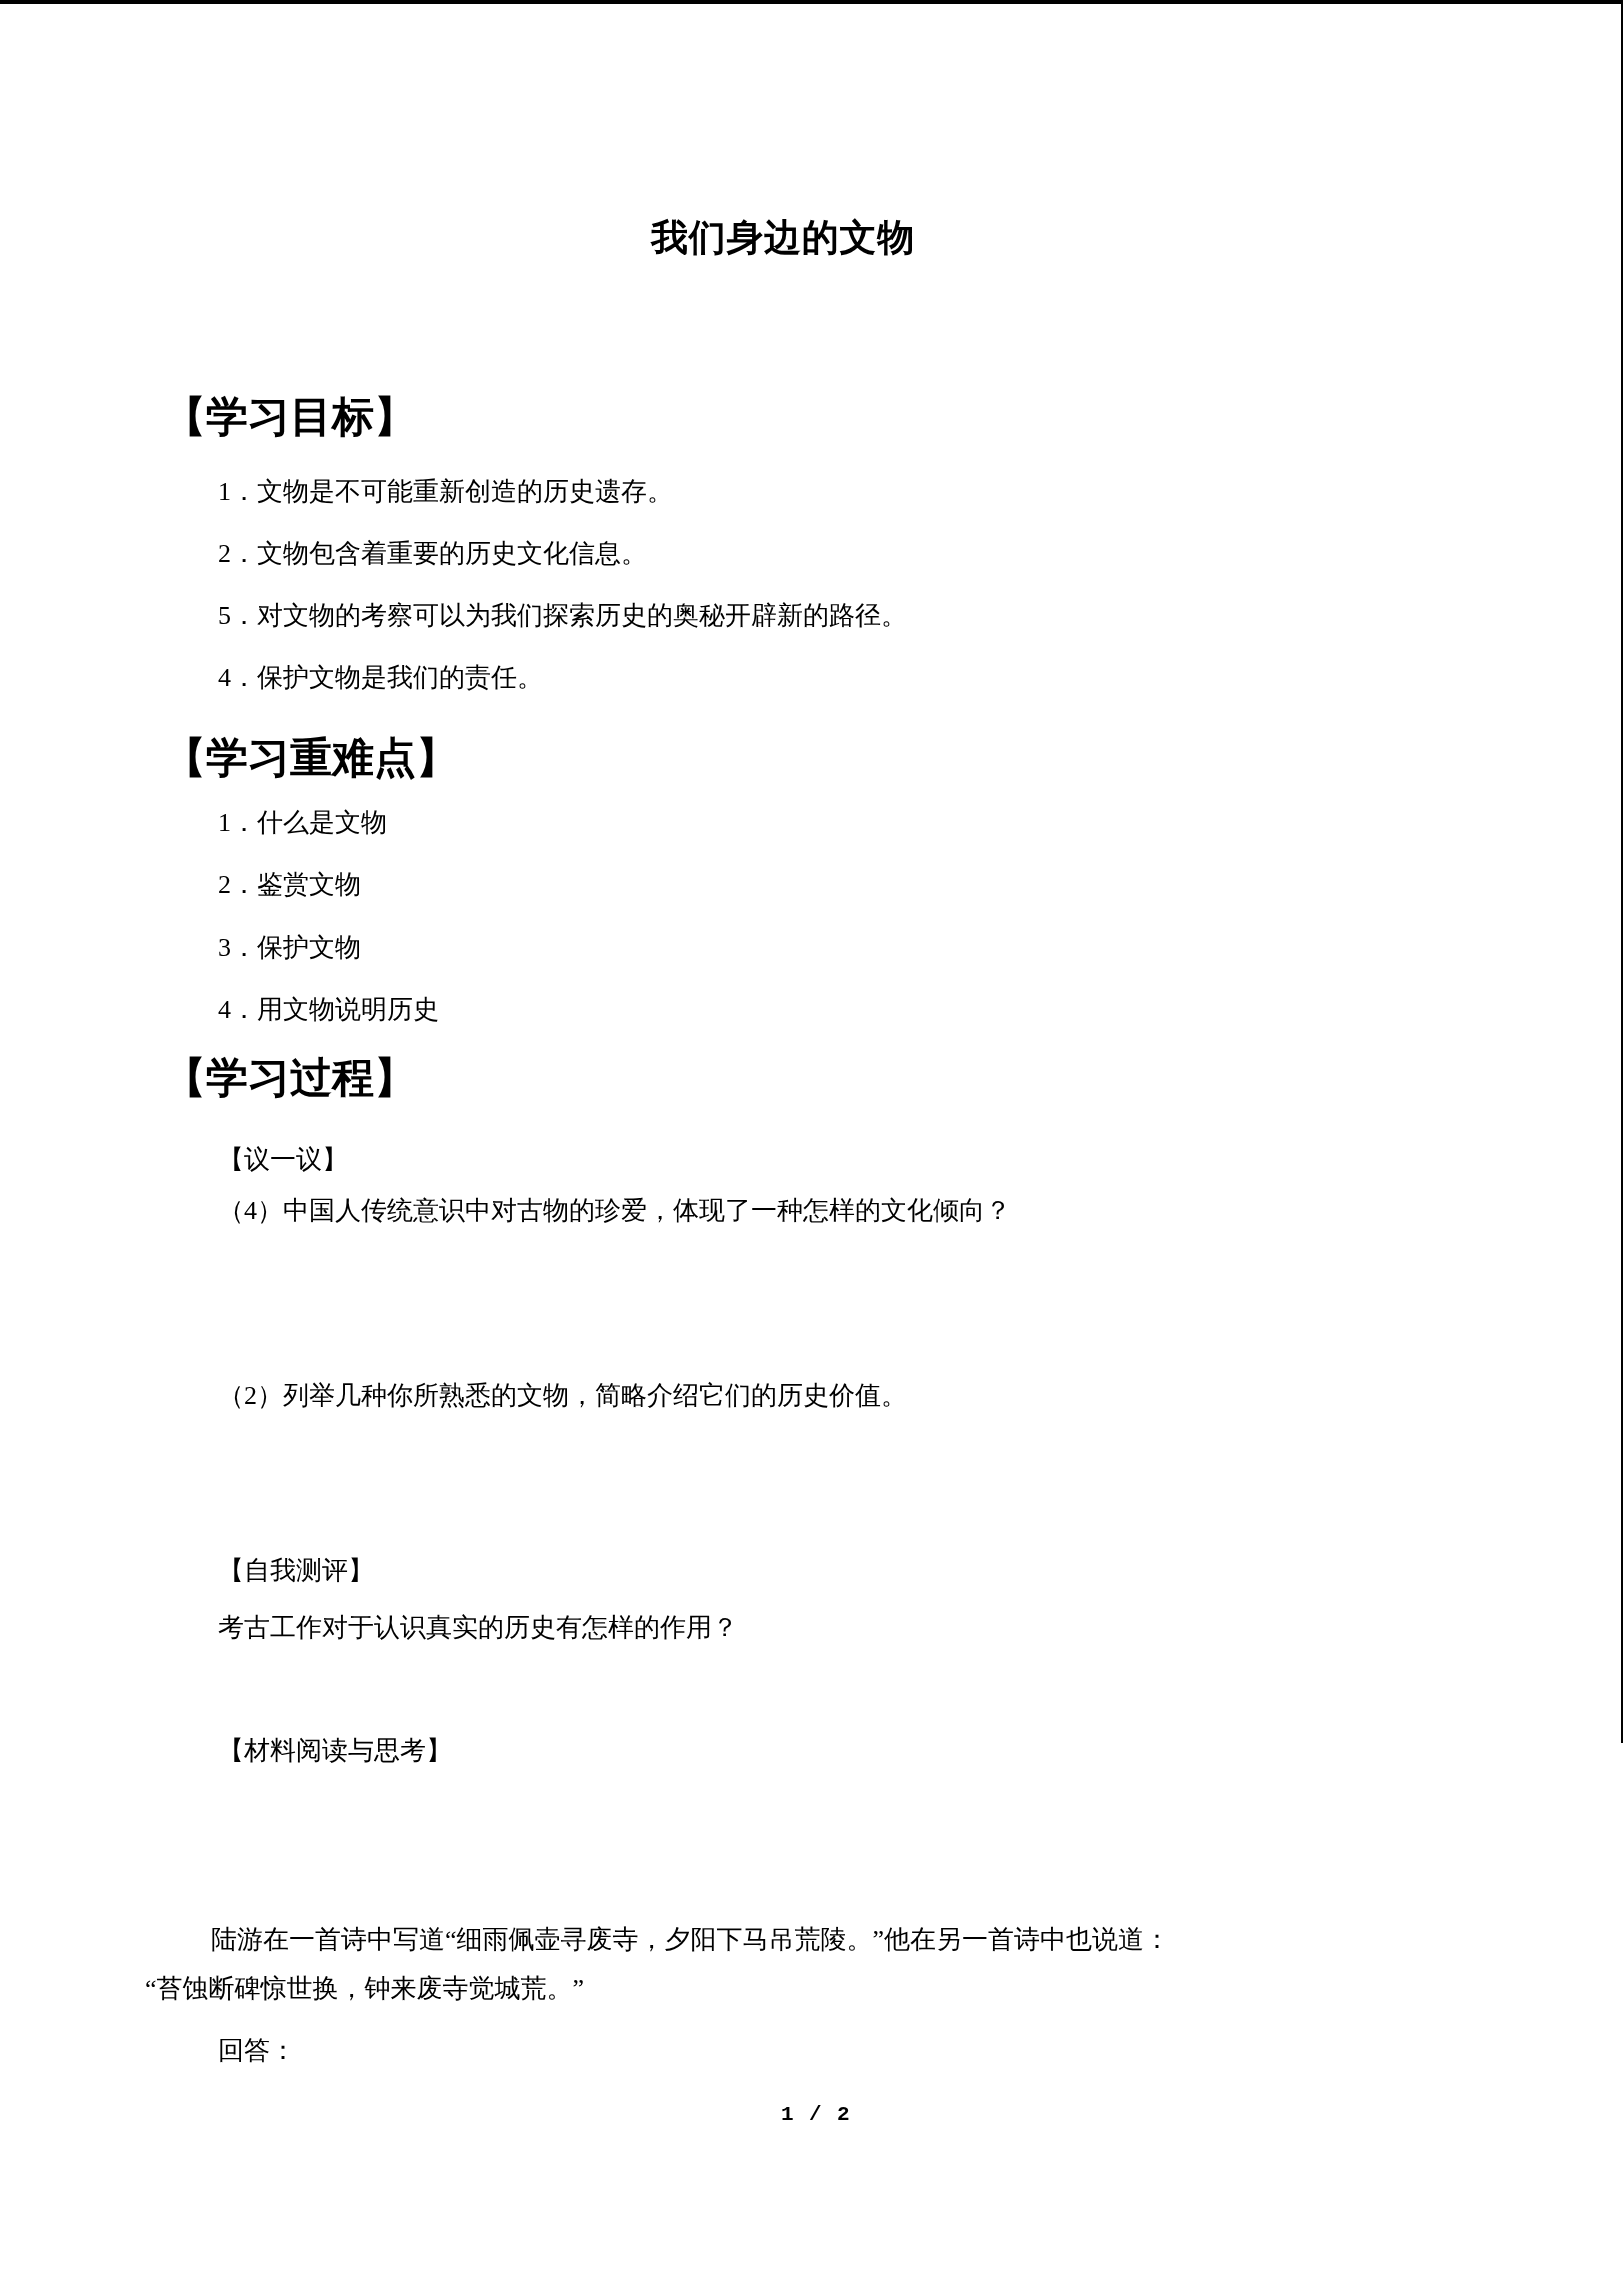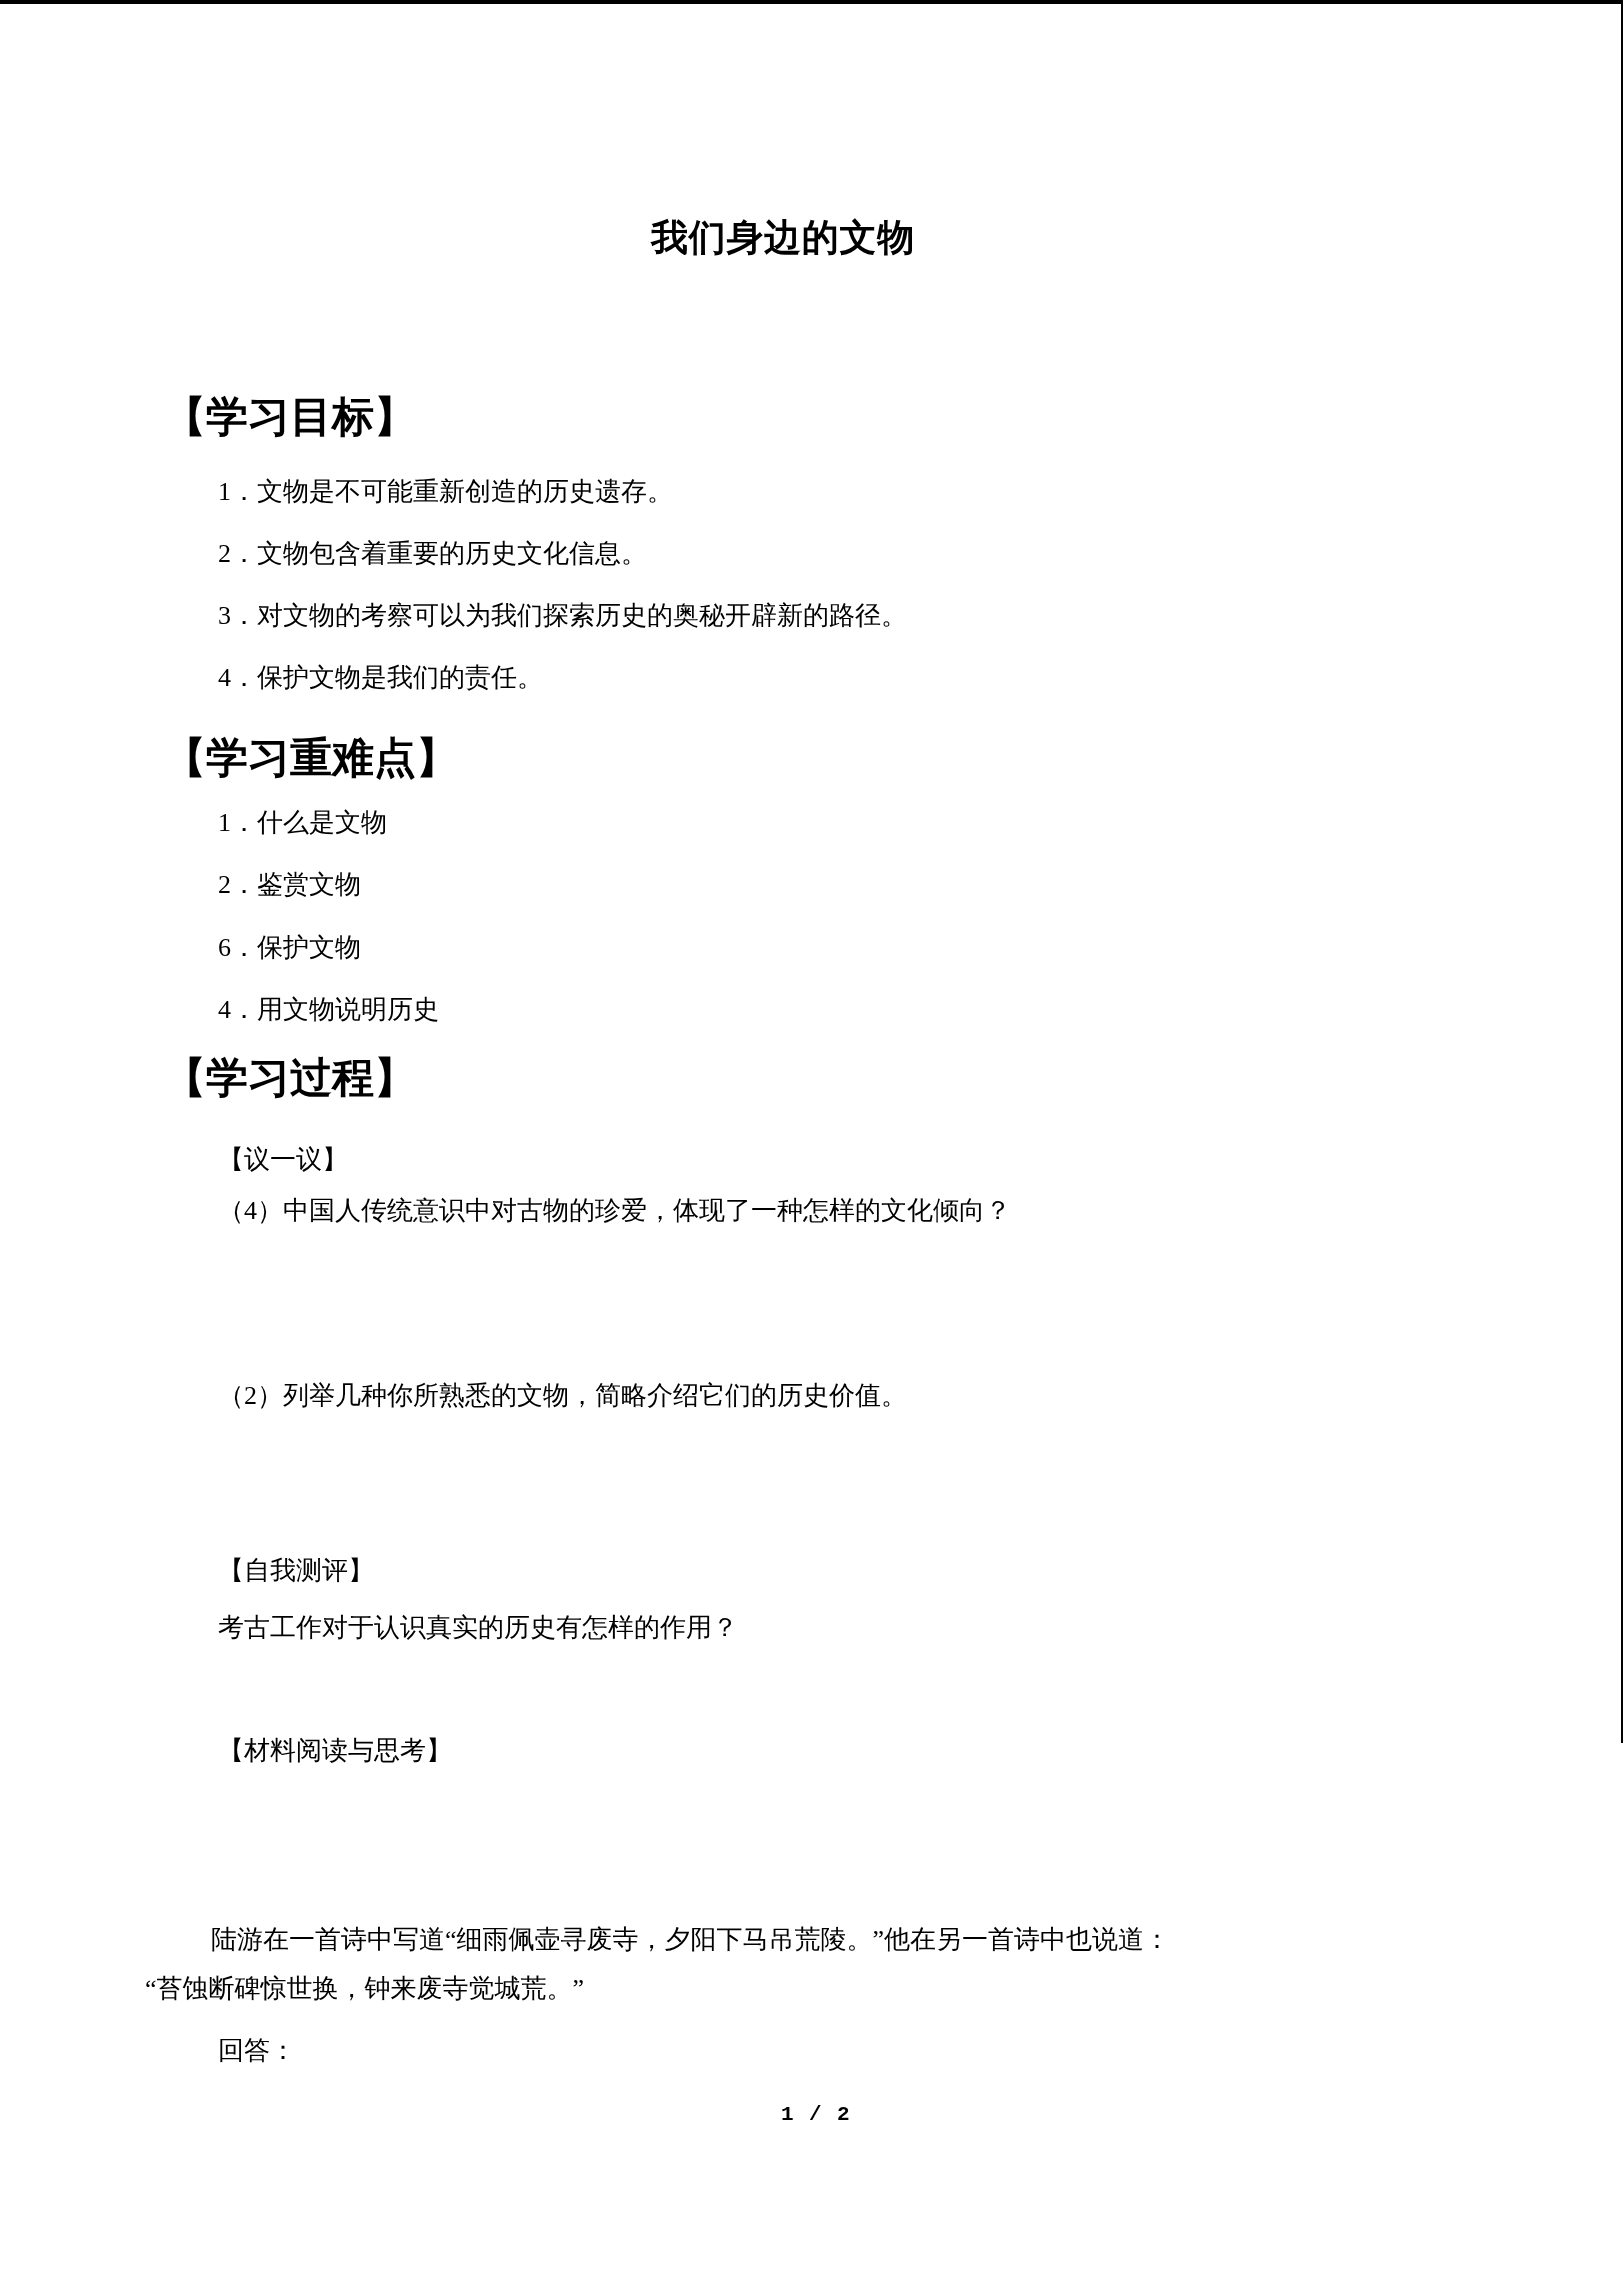--- a/index.html
+++ b/index.html
@@ -55,27 +55,27 @@
 <div class="page">
 
   <div class="top-border"></div>
   <div class="right-border"></div>
 
   <div class="abs doc-title" style="top:217px; left:651px;">我们身边的文物</div>
 
   <div class="abs h1" style="top:393px; left:164px;">【学习目标】</div>
   <div class="abs body-text" style="top:477px; left:218px;">1．文物是不可能重新创造的历史遗存。</div>
   <div class="abs body-text" style="top:539px; left:218px;">2．文物包含着重要的历史文化信息。</div>
-  <div class="abs body-text" style="top:601px; left:218px;">3．对文物的考察可以为我们探索历史的奥秘开辟新的路径。</div>
+  <div class="abs body-text" style="top:601px; left:218px;">5．对文物的考察可以为我们探索历史的奥秘开辟新的路径。</div>
   <div class="abs body-text" style="top:663px; left:218px;">4．保护文物是我们的责任。</div>
 
   <div class="abs h1" style="top:734px; left:164px;">【学习重难点】</div>
   <div class="abs body-text" style="top:808px; left:218px;">1．什么是文物</div>
   <div class="abs body-text" style="top:870px; left:218px;">2．鉴赏文物</div>
-  <div class="abs body-text" style="top:933px; left:218px;">6．保护文物</div>
+  <div class="abs body-text" style="top:933px; left:218px;">3．保护文物</div>
   <div class="abs body-text" style="top:995px; left:218px;">4．用文物说明历史</div>
 
   <div class="abs h1" style="top:1054px; left:164px;">【学习过程】</div>
 
   <div class="abs body-text" style="top:1145px; left:218px;">【议一议】</div>
   <div class="abs body-text" style="top:1196px; left:218px;">（4）中国人传统意识中对古物的珍爱，体现了一种怎样的文化倾向？</div>
   <div class="abs body-text" style="top:1381px; left:218px;">（2）列举几种你所熟悉的文物，简略介绍它们的历史价值。</div>
 
   <div class="abs body-text" style="top:1556px; left:218px;">【自我测评】</div>
   <div class="abs body-text" style="top:1613px; left:218px;">考古工作对于认识真实的历史有怎样的作用？</div>

